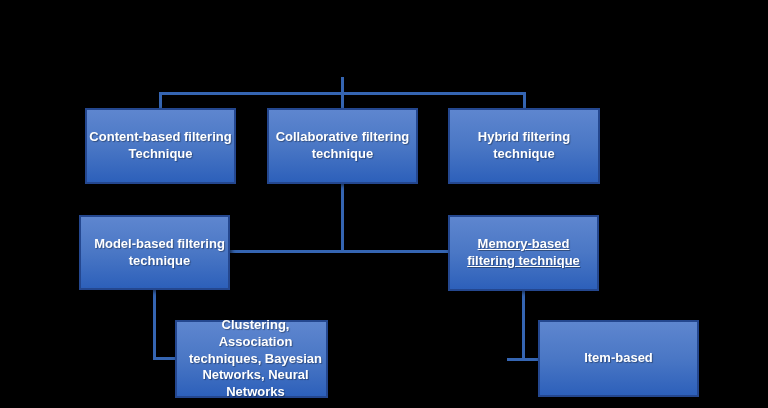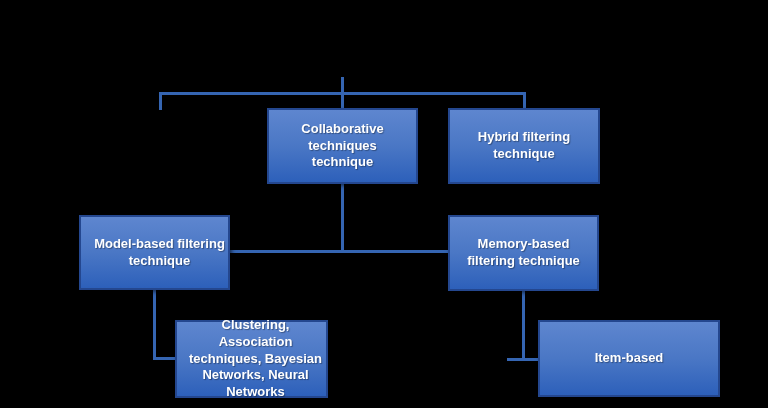--- a/index.html
+++ b/index.html
@@ -35,24 +35,24 @@
   .conn {
     position: absolute;
     background: #3565b2;
   }
   
   #node-recommender   { left: 267px; top: 3px;   width: 151px; height: 74px; font-size: 16px; line-height: 1.35; }
   #node-content       { left: 85px;  top: 108px; width: 151px; height: 76px; }
   #node-collaborative { left: 267px; top: 108px; width: 151px; height: 76px; }
   #node-hybrid        { left: 448px; top: 108px; width: 152px; height: 76px; }
   #node-model         { left: 79px;  top: 215px; width: 151px; height: 75px; padding-left: 10px; }
-  #node-memory        { left: 448px; top: 215px; width: 151px; height: 76px; }
+  #node-memory        { left: 448px; top: 215px; width: 151px; height: 76px; text-decoration: underline; }
   #node-clustering    { left: 175px; top: 320px; width: 153px; height: 78px; padding-left: 8px; }
   #node-user          { left: 357px; top: 320px; width: 150px; height: 77px; }
-  #node-item          { left: 538px; top: 320px; width: 182px; height: 77px; }
+  #node-item          { left: 538px; top: 320px; width: 161px; height: 77px; }
   
   #conn-root-stem     { left: 341px; top: 77px;  width: 3px;   height: 33px; }
   #conn-level1-hbar   { left: 159px; top: 92px;  width: 367px; height: 3px; }
   #conn-stub-left     { left: 159px; top: 92px;  width: 3px;   height: 18px; }
   #conn-stub-right    { left: 523px; top: 92px;  width: 3px;   height: 18px; }
   #conn-collab-stem   { left: 341px; top: 184px; width: 3px;   height: 69px; }
   #conn-level2-hbar   { left: 230px; top: 250px; width: 218px; height: 3px; }
   #conn-model-vert    { left: 153px; top: 290px; width: 3px;   height: 70px; }
   #conn-model-horiz   { left: 153px; top: 357px; width: 24px;  height: 3px; }
   #conn-memory-vert   { left: 522px; top: 291px; width: 3px;   height: 69px; }
@@ -67,21 +67,23 @@
   <div class="conn" id="conn-level1-hbar"></div>
   <div class="conn" id="conn-stub-left"></div>
   <div class="conn" id="conn-stub-right"></div>
   <div class="conn" id="conn-collab-stem"></div>
   <div class="conn" id="conn-level2-hbar"></div>
   <div class="conn" id="conn-model-vert"></div>
   <div class="conn" id="conn-model-horiz"></div>
   <div class="conn" id="conn-memory-vert"></div>
   <div class="conn" id="conn-userset-hbar"></div>
 
-  <div class="node" id="node-collaborative">Collaborative techniques
+  <div class="node" id="node-content">Content-based filtering
+Technique</div>
+  <div class="node" id="node-collaborative">Collaborative filtering
 technique</div>
   <div class="node" id="node-hybrid">Hybrid filtering
 technique</div>
   <div class="node" id="node-model">Model-based filtering
 technique</div>
   <div class="node" id="node-memory">Memory-based
 filtering technique</div>
   <div class="node" id="node-clustering">Clustering, Association
 techniques, Bayesian
 Networks, Neural

